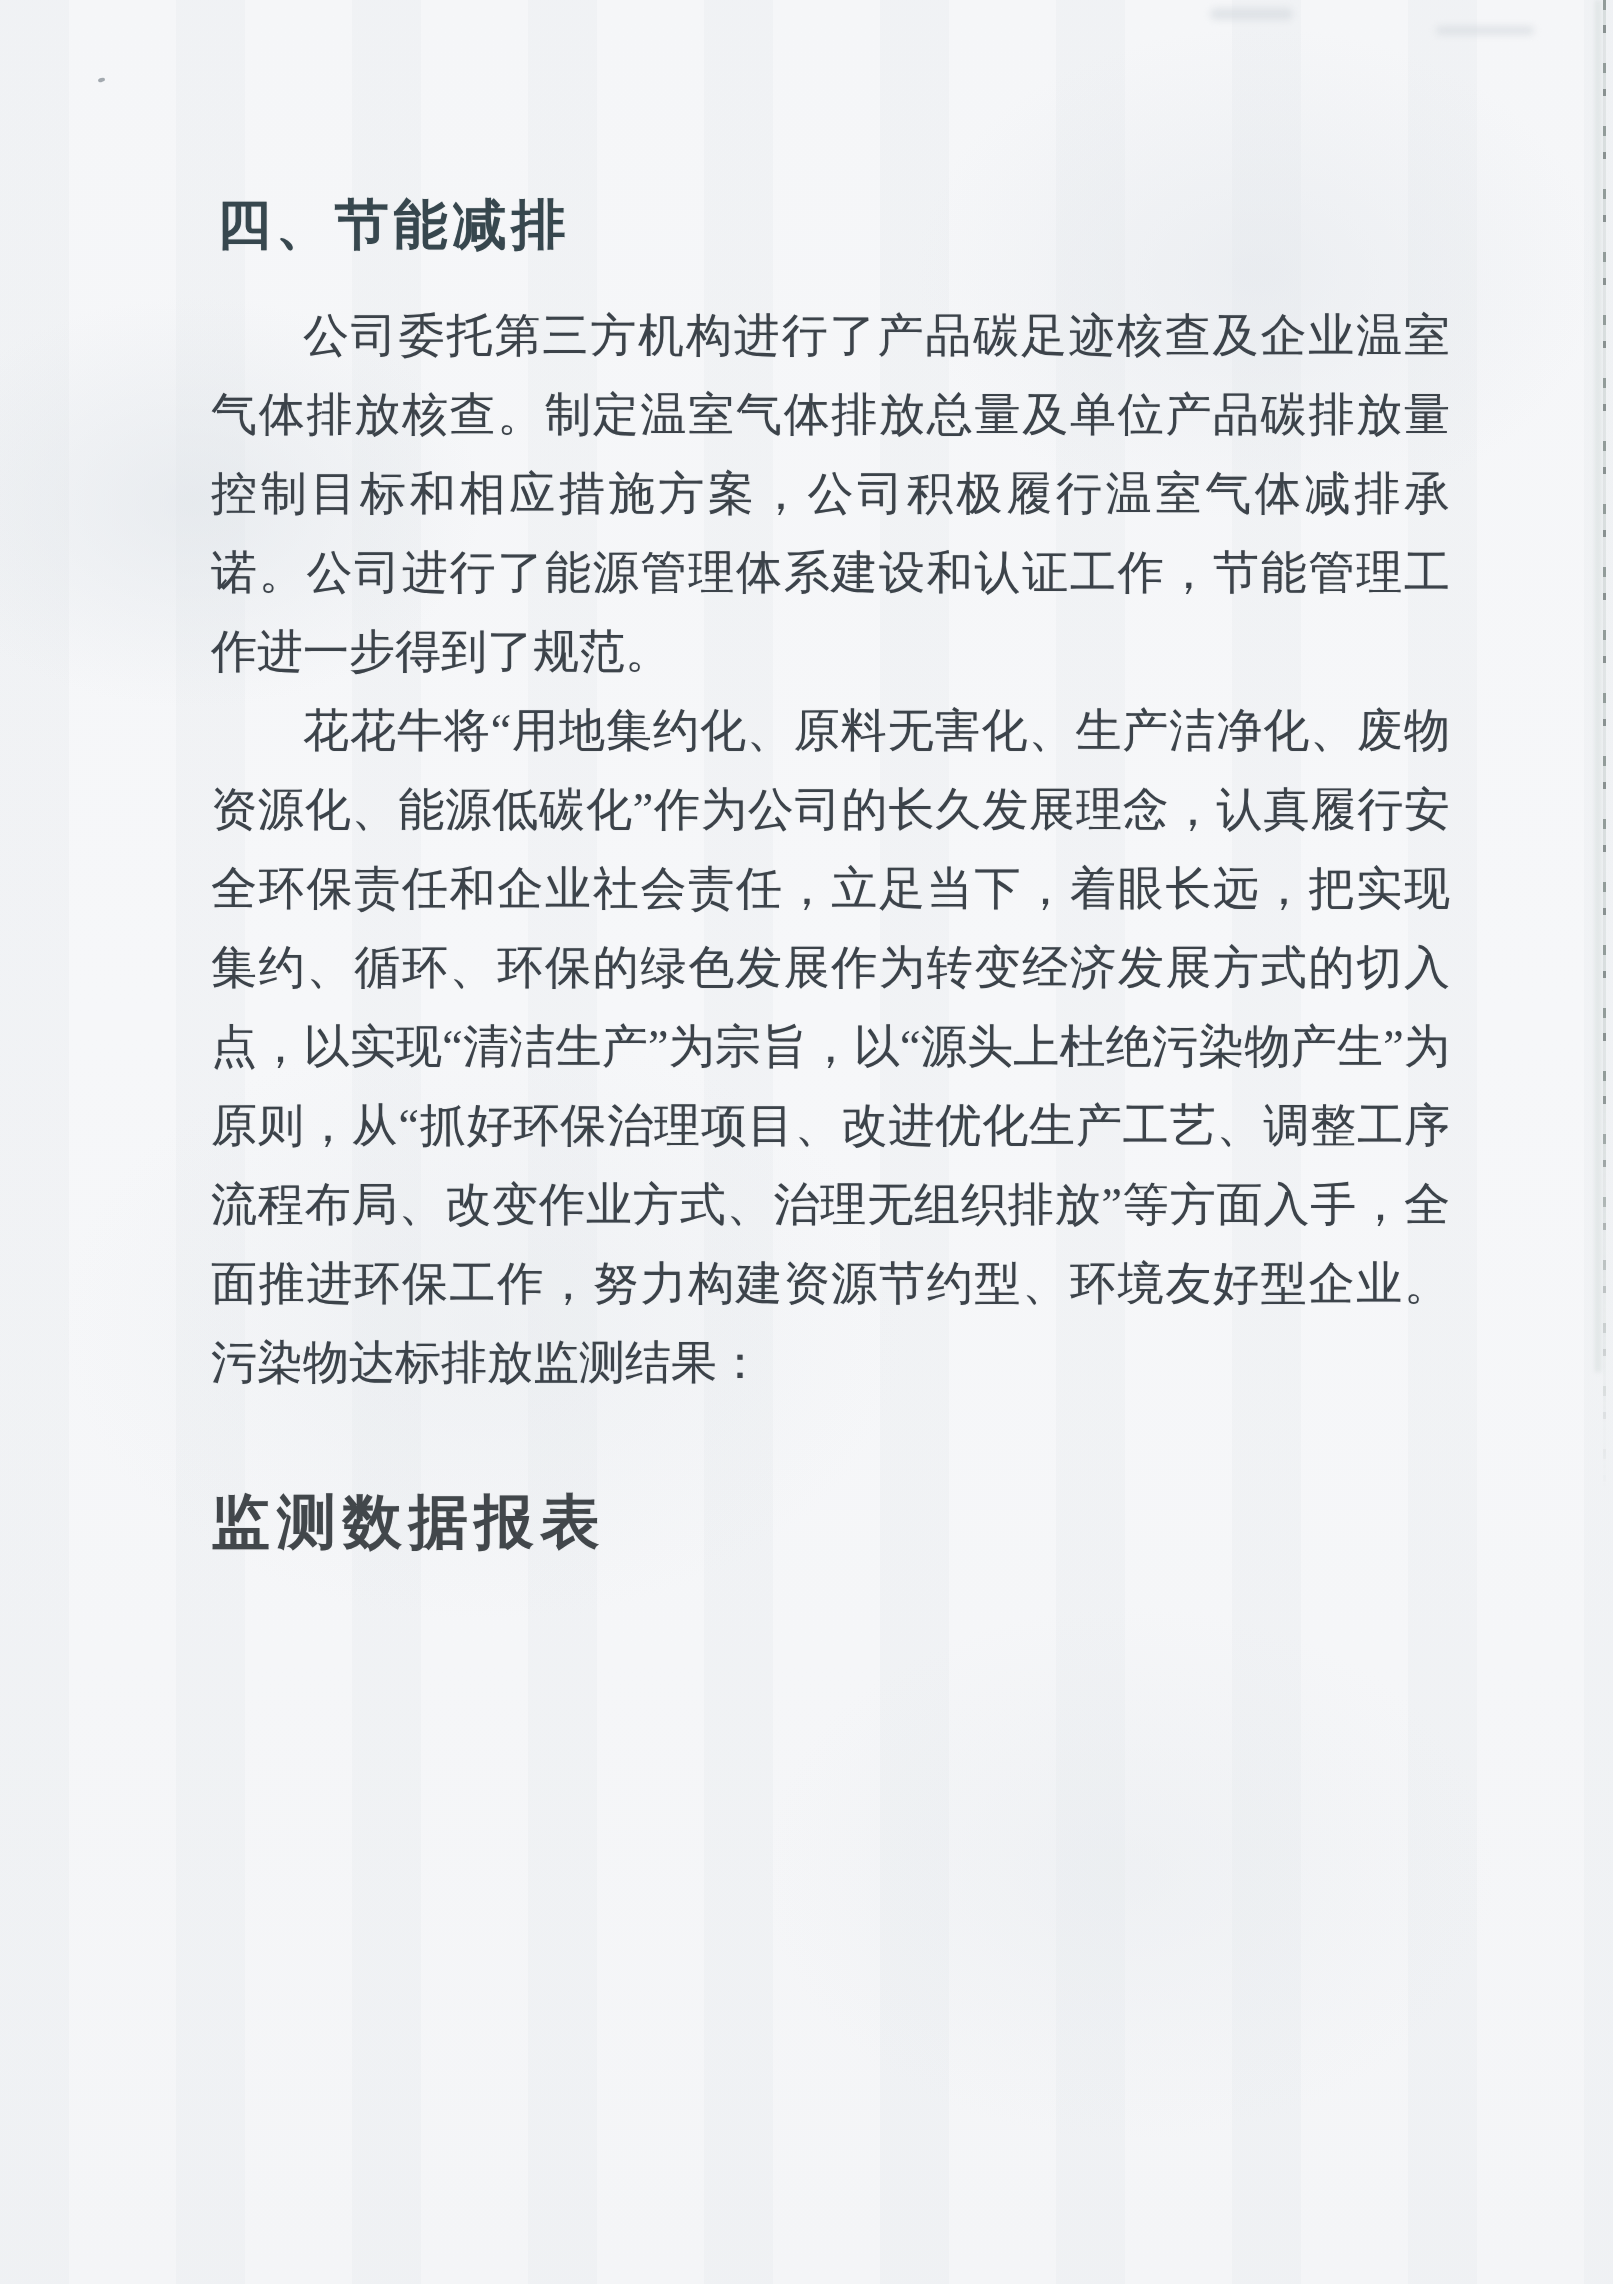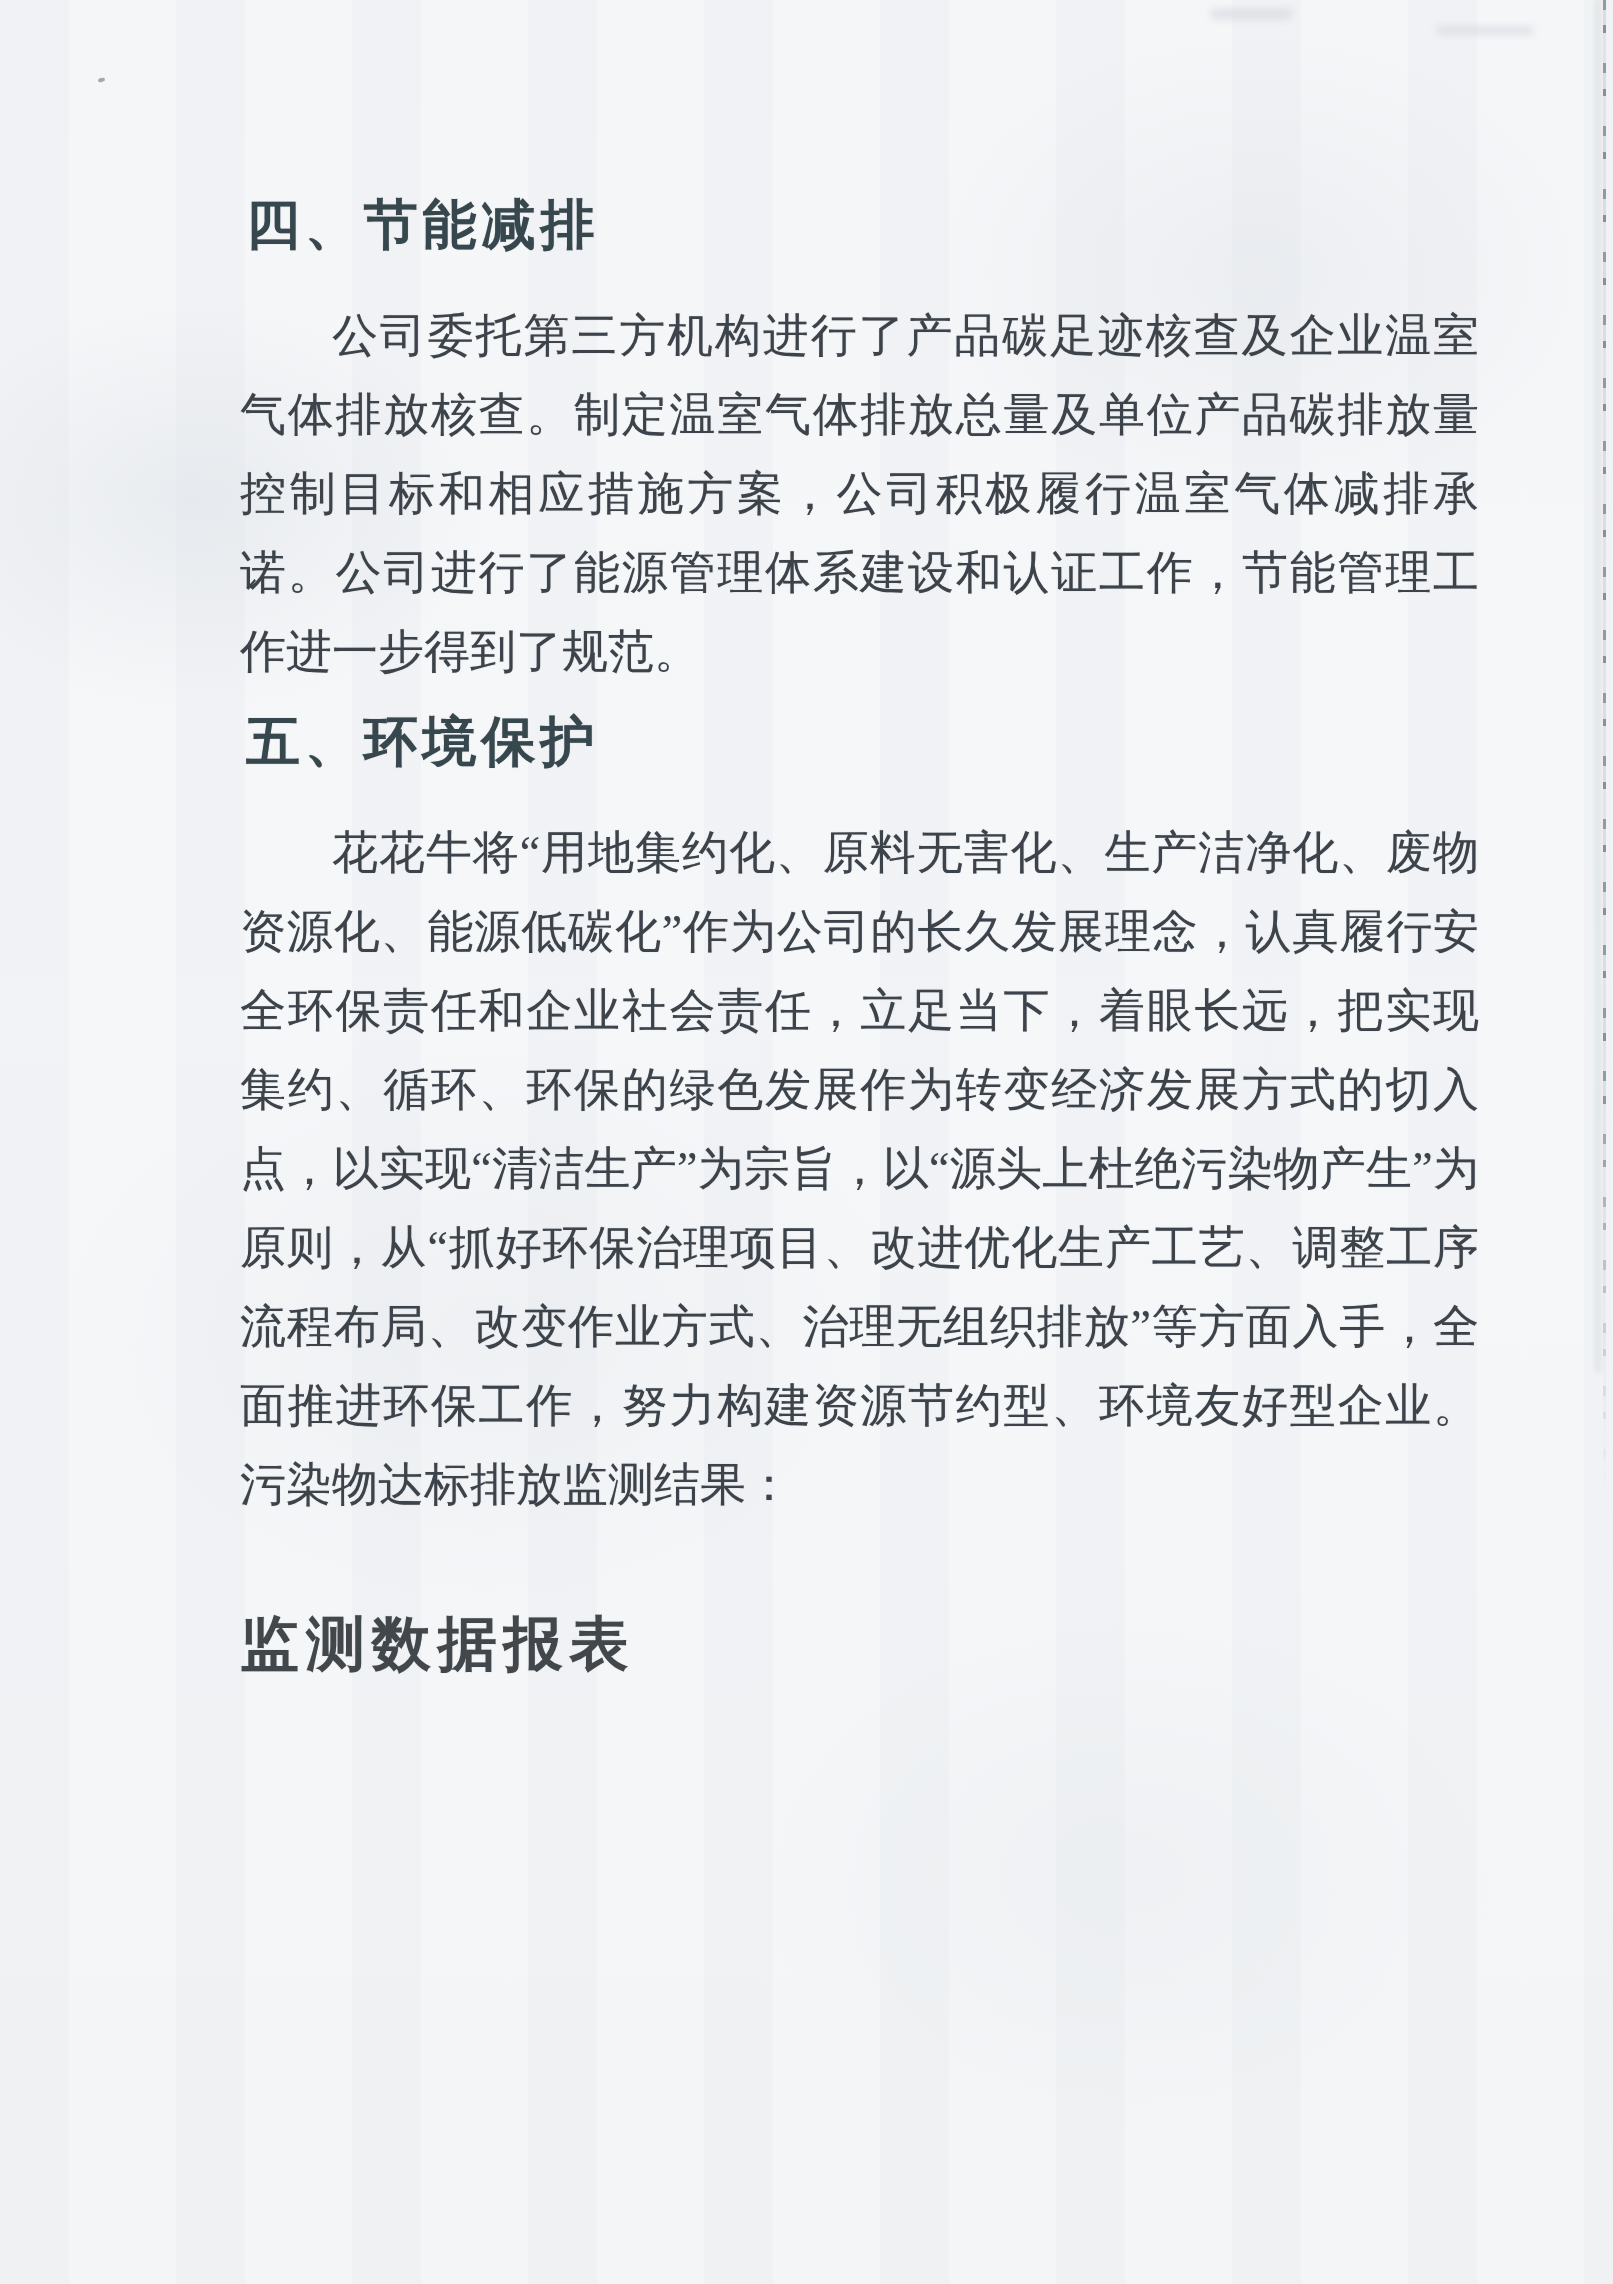--- a/index.html
+++ b/index.html
@@ -62,21 +62,21 @@
     position: absolute;
     background: rgba(205,212,218,0.5);
     filter: blur(3.9px);
     border-radius: 5.9px;
   }
   .smudge-1 { left: 1210px; top: 7.8px;  width: 83px; height: 11.8px; }
   .smudge-2 { left: 1436px; top: 25.5px; width: 98px; height: 9.8px; }
 
   .doc-body {
     position: absolute;
-    left: 240px;
+    left: 211px;
     top: 196px;
     width: 1239px;
     color: #3c434a;
     font-size: 46px;
     line-height: 79px;
     text-align: justify;
     text-shadow: 0 0 1px rgba(58,66,74,0.35);
   }
   .sec-heading {
     font-size: 54px;
@@ -118,21 +118,20 @@
   <div class="smudge smudge-1"></div>
   <div class="smudge smudge-2"></div>
 
   <div class="doc-body">
 
     <h2 class="sec-heading">四、节能减排</h2>
 
 
     <p>公司委托第三方机构进行了产品碳足迹核查及企业温室气体排放核查。制定温室气体排放总量及单位产品碳排放量控制目标和相应措施方案，公司积极履行温室气体减排承诺。公司进行了能源管理体系建设和认证工作，节能管理工作进一步得到了规范。</p>
 
-    <h2 class="sec-heading second">五、环境保护</h2>
 
     <p>花花牛将“用地集约化、原料无害化、生产洁净化、废物资源化、能源低碳化”作为公司的长久发展理念，认真履行安全环保责任和企业社会责任，立足当下，着眼长远，把实现集约、循环、环保的绿色发展作为转变经济发展方式的切入点，以实现“清洁生产”为宗旨，以“源头上杜绝污染物产生”为原则，从“抓好环保治理项目、改进优化生产工艺、调整工序流程布局、改变作业方式、治理无组织排放”等方面入手，全面推进环保工作，努力构建资源节约型、环境友好型企业。污染物达标排放监测结果：</p>
 
     <div class="report-title">监测数据报表</div>
 
   </div>
 </div>
 
 
 </body></html>

